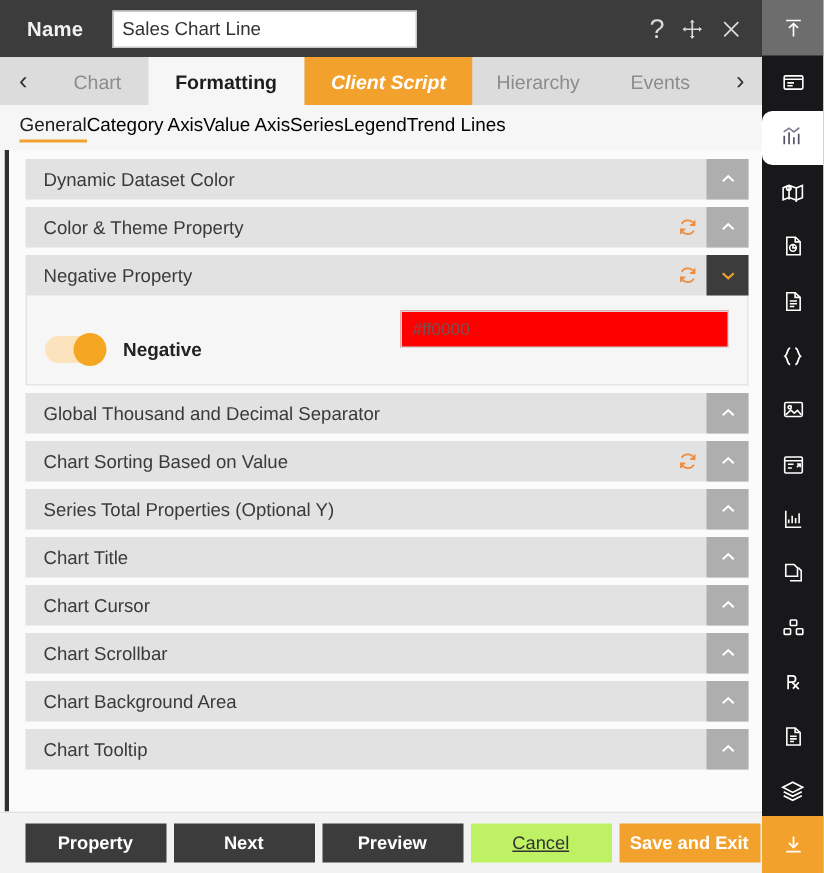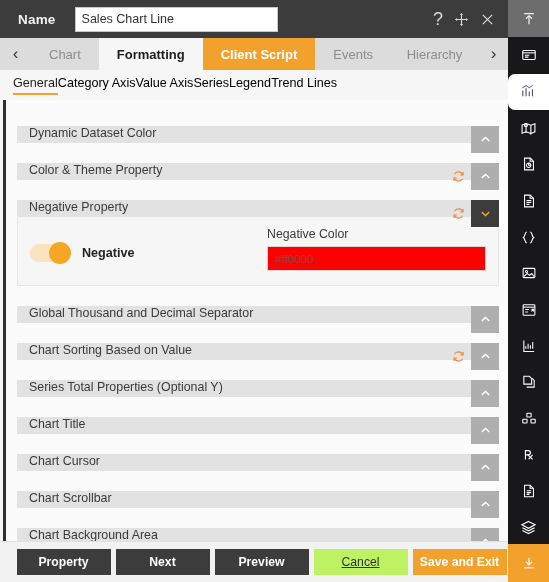--- a/index.html
+++ b/index.html
@@ -92,21 +92,21 @@
     display: flex; align-items: center; justify-content: center;
     color: #333; font-size: 17px; background: #dcdcdc;
   }
   .tab {
     display: flex; align-items: center; justify-content: center;
     padding: 0 18px;
     font-size: 13px; color: #8c8c8c; white-space: nowrap;
     background: #dcdcdc;
   }
   .tab.sel { background: #f6f6f6; color: #1d1d1d; font-weight: bold; }
-  .tab.accent { background: #f2a22c; color: #ffffff; font-weight: bold; }
+  .tab.accent { background: #f2a22c; color: #ffffff; font-weight: bold; font-style: italic; }
   .tab.clipped { overflow: hidden; }
 
   
   .subtabs {
     height: 30px; flex: 0 0 30px;
     background: #f6f6f6;
     display: flex; align-items: center;
     padding-left: 13px; 
     border-bottom: 0;
   }
@@ -129,25 +129,24 @@
     overflow: hidden;
     padding: 6px 10px 0 14px;
   }
   .body:before {
     content: ""; position: absolute; left: 0; top: 0; bottom: 0;
     width: 3px; background: #2f2f2f;
   }
 
   .acc { margin-bottom: 5px; }
   .acc-hdr {
-    height: 17px; background: #e2e2e2;
-    display: flex; align-items: flex-start;
+    height: 27px; background: #e2e2e2;
+    display: flex; align-items: center;
     padding-left: 12px;
     position: relative;
-    margin-top: 20px;
   }
   .acc-title { font-size: 12.4px; color: #3a3a3a; }
   .acc-actions { margin-left: auto; display: flex; align-items: stretch; height: 27px; }
   .acc-refresh {
     width: 26px; display: flex; align-items: center; justify-content: center;
     color: #ef8b3c;
   }
   .acc-chev {
     width: 28px; background: #aeaeae;
     display: flex; align-items: center; justify-content: center;
@@ -225,22 +224,22 @@
           </svg>
         </span>
       </div>
     </div>
 
     <div class="tabs">
       <div class="tab-arrow">‹</div>
       <div class="tab">Chart</div>
       <div class="tab sel">Formatting</div>
       <div class="tab accent">Client Script</div>
+      <div class="tab clipped">Hierarchy</div>
       <div class="tab">Events</div>
-      <div class="tab clipped">Hierarchy</div>
       <div class="tab-arrow" style="margin-left:auto">›</div>
     </div>
 
     <div class="subtabs">
       <div class="subtab sel">General</div>
       <div class="subtab">Category Axis</div>
       <div class="subtab">Value Axis</div>
       <div class="subtab">Series</div>
       <div class="subtab">Legend</div>
       <div class="subtab">Trend Lines</div>
@@ -300,21 +299,20 @@
           </span>
         </div>
         <div class="acc-panel">
           <div class="neg-left">
             <span class="toggle">
               <span class="knob"></span>
             </span>
             <span class="neg-label">Negative</span>
           </div>
           <div class="neg-right">
-            <div class="fld-label">Negative Color</div>
             <input class="color-input" value="#ff0000" style="">
           </div>
         </div>
       </div>
 
       <div class="acc">
         <div class="acc-hdr">
           <span class="acc-title">Global Thousand and Decimal Separator</span>
           <span class="acc-actions">
             <span class="acc-chev">

